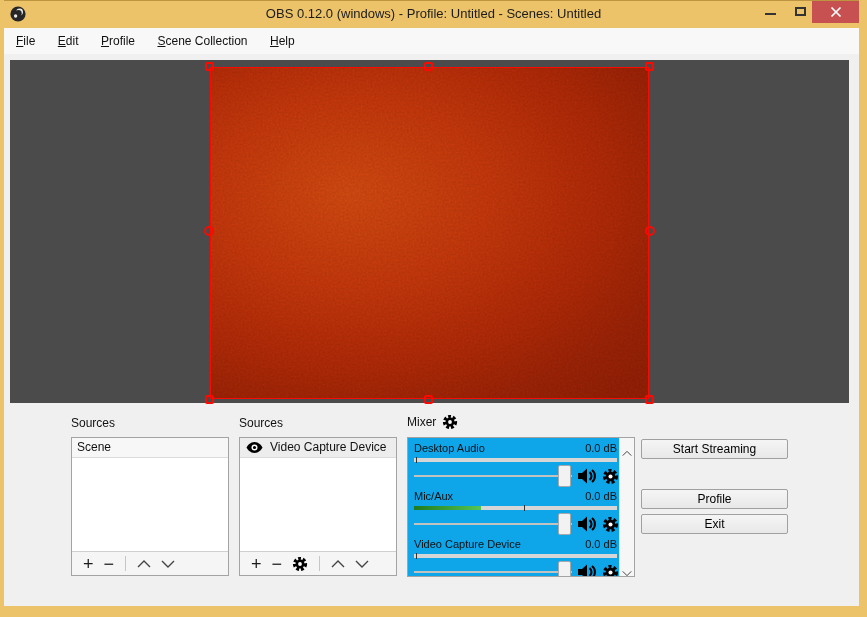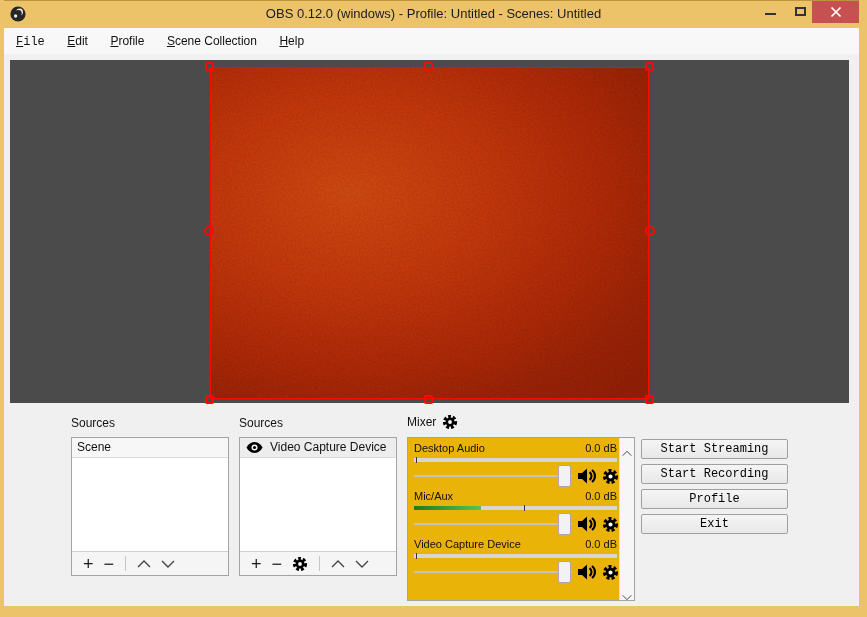--- a/index.html
+++ b/index.html
@@ -21,21 +21,21 @@
   .btn-min{position:absolute;left:756px;top:0;width:28px;height:23px;cursor:default;}
   .btn-min .glyph{position:absolute;left:9px;top:13px;width:11px;height:2px;background:#333;}
   .btn-max{position:absolute;left:786px;top:0;width:28px;height:23px;}
   .btn-max .glyph{position:absolute;left:9px;top:7px;width:11px;height:9px;border:2px solid #333;}
   .btn-close{position:absolute;left:812px;top:0;width:47px;height:23px;background:#c75050;
           display:flex;align-items:center;justify-content:center;}
 
   
   .menubar{position:absolute;left:0;top:28px;width:855px;height:26px;background:#f8f8f8;}
   .menu-item{display:inline-block;padding:0 9px;line-height:26px;font-size:12px;color:#111;}
-  .menu-item:first-child{margin-left:3px;font-family:Liberation Mono, monospace;}
+  .menu-item:first-child{margin-left:3px;}
   .menu-item::first-letter{text-decoration:underline;}
 
   
   .preview{position:absolute;left:6px;top:60px;width:839px;height:343px;background:#4b4b4b;}
   .video{position:absolute;left:201px;top:8px;width:437px;height:330px;
          background:radial-gradient(ellipse 90% 80% at 32% 38%,
             #d94c11 0%, #cc3a0c 35%, #b92c08 62%, #a22406 85%, #992105 100%);
          outline:1px solid #fa0a00;}
   .video svg.noise{position:absolute;inset:0;}
   .hd{position:absolute;z-index:5;}
@@ -52,42 +52,42 @@
   .row-source{background:#ededed;}
   .eye{width:17px;height:13px;margin-right:7px;margin-left:1px;flex:0 0 auto;}
   .panel-toolbar{position:absolute;left:0;bottom:0;width:100%;height:24px;background:#f5f5f5;
             border-top:1px solid #cfcfcf;display:flex;align-items:center;padding:0 6px;}
   .tb-btn{font-size:18px;line-height:20px;color:#1a1a1a;padding:0 5px;font-weight:400;}
   .tb-sep{width:1px;height:15px;background:#c6c6c6;margin:0 6px;}
   .tb-ico{display:flex;align-items:center;padding:0 5px;}
 
   
   .mixer-head{position:absolute;left:403px;top:414px;display:flex;align-items:center;gap:6px;}
-  .mixerbox{position:absolute;left:403px;top:437px;width:228px;height:164px;background:#eab308;
+  .mixerbox{position:absolute;left:403px;top:437px;width:228px;height:140px;background:#0ea5e9;
             border:1px solid #a3a3a3;overflow:hidden;}
   .mx-scroll{position:absolute;right:0;top:0;width:15px;height:100%;background:#f6f6f6;
             border-left:1px solid #e0e0e0;}
   .mx-arrow{position:absolute;left:2px;width:10px;height:8px;}
   .mx-row{position:absolute;left:6px;width:203px;}
   .mx-headrow{display:flex;justify-content:space-between;font-size:11px;color:#111;height:13px;line-height:13px;}
   .mx-meter{position:relative;margin-top:3px;height:4px;background:#d6d6d6;}
   .mx-meter-fill{position:absolute;left:0;top:0;height:100%;
             background:linear-gradient(90deg,#1e7a1e,#55c555);}
   .mx-meter-tick{position:absolute;top:-1px;width:1px;height:6px;background:#333;}
   .mx-sliderrow{display:flex;align-items:center;margin-top:3px;height:22px;}
   .mx-slider{position:relative;width:158px;height:22px;flex:0 0 auto;}
   .mx-track{position:absolute;left:0;right:0;top:10px;height:2px;background:#c2c2c2;}
   .mx-handle{position:absolute;top:0;width:13px;height:22px;background:#f2f2f2;
             border:1px solid #a8a8a8;border-radius:2px;}
   .mx-ico{margin-left:6px;display:flex;align-items:center;}
 
   
   .act-btn{position:absolute;left:637px;width:147px;height:20px;
            background:linear-gradient(#f5f5f5,#e8e8e8);border:1px solid #a0a0a0;border-radius:2px;
-           font-size:12px;color:#000;text-align:center;line-height:18px;font-family:Liberation Mono, monospace;}
+           font-size:12px;color:#000;text-align:center;line-height:18px;}
 
   
   .statusbar{position:absolute;left:0;top:584px;width:855px;height:22px;font-size:12px;color:#222;}
   .sb-sep{position:absolute;top:3px;width:1px;height:15px;background:#c8c8c8;}
   .sb-text{position:absolute;top:3px;height:15px;line-height:15px;}
   .grip{position:absolute;right:3px;top:9px;width:11px;height:11px;}
   .grip i{position:absolute;width:2px;height:2px;background:#a8a8a8;}
 </style>
 </head>
 <body>
@@ -318,17 +318,16 @@
             <use href="#icon-chev-up-g"></use>
           </svg></span>
       <span class="mx-arrow" style="bottom:5px">
         <svg width="10" height="7" viewBox="0 0 14 8">
             <use href="#icon-chev-down-g"></use>
           </svg></span>
     </div>
   </div>
 
   <div class="act-btn" style="top:439px">Start Streaming</div>
-  <div class="act-btn" style="top:464px">Start Recording</div>
   <div class="act-btn" style="top:489px">Profile</div>
   <div class="act-btn" style="top:514px">Exit</div>
 
 </div>
 
 </body></html>

